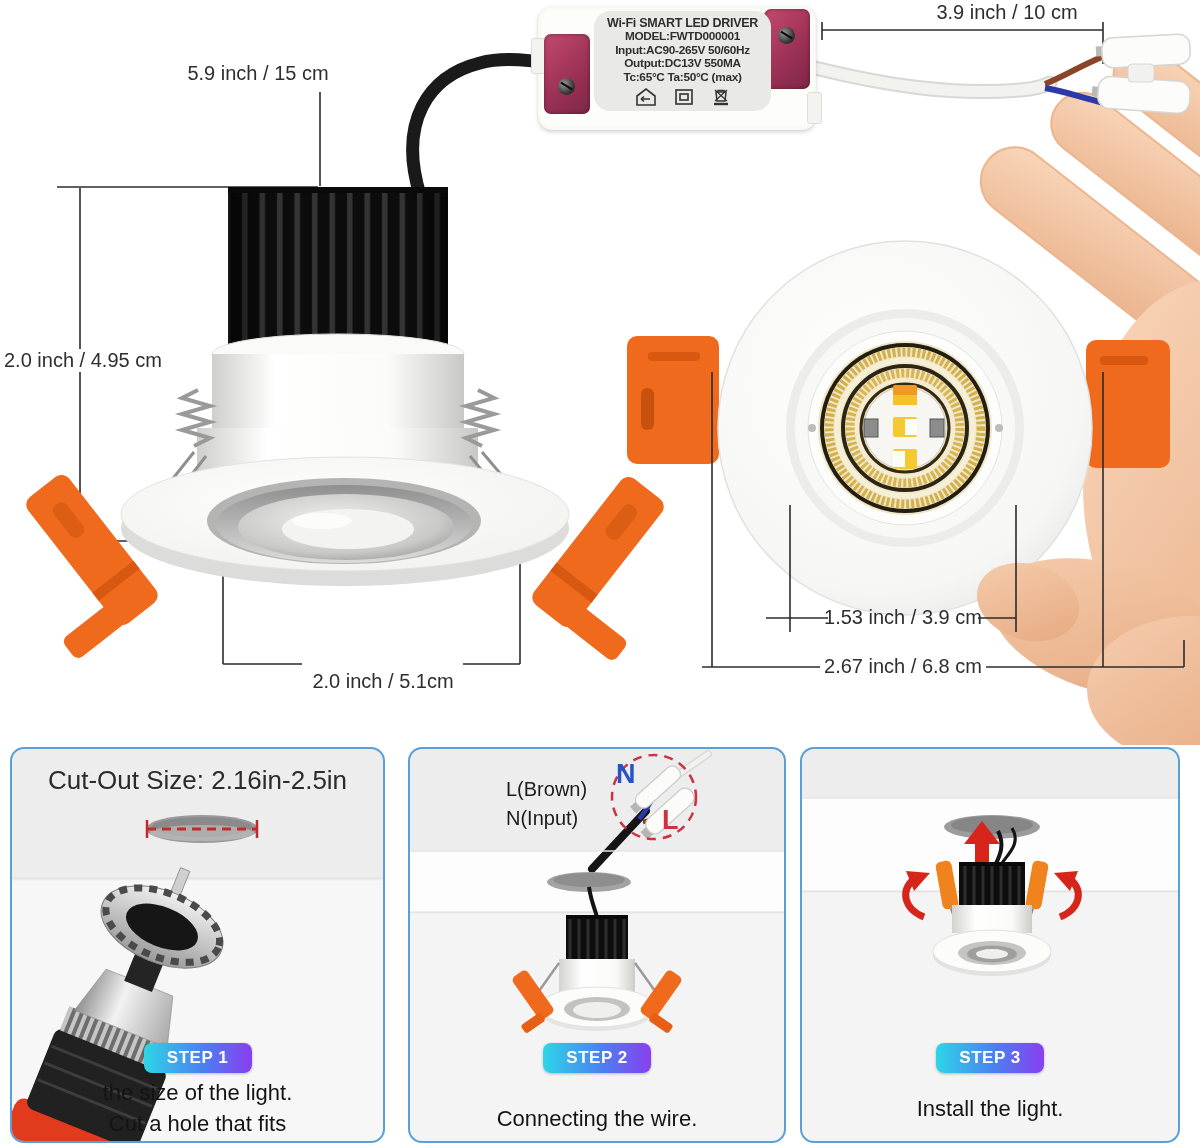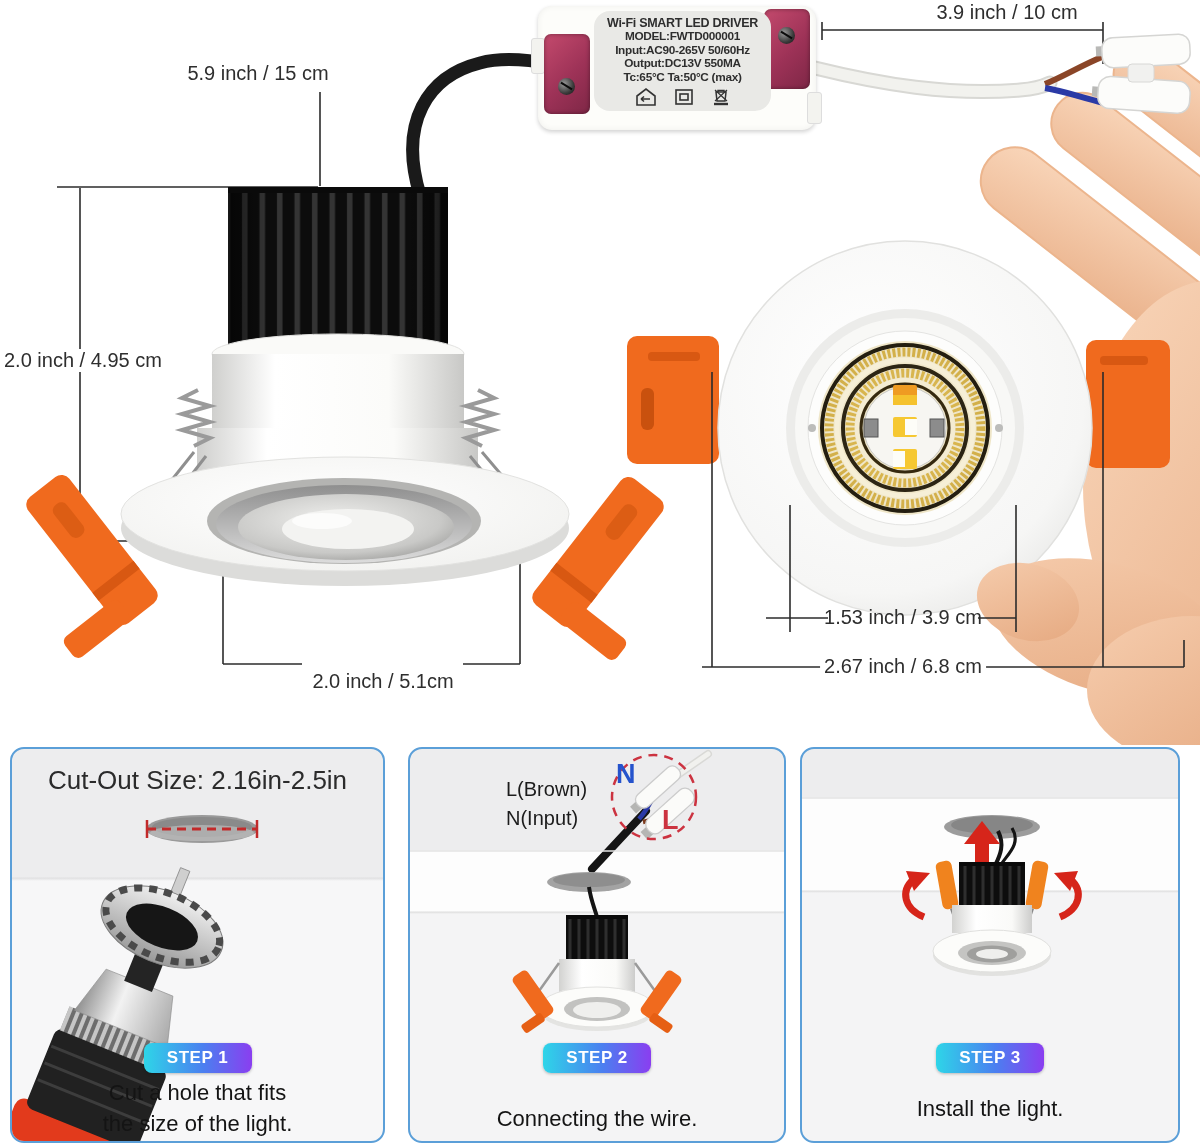--- a/index.html
+++ b/index.html
@@ -330,22 +330,22 @@
         <path d="M-36 60 L36 60 L50 110 L-50 110 Z" fill="url(#coneGrad)" stroke="#8f8f8f" stroke-width=".6"></path>
         <rect x="-15" y="24" width="30" height="40" fill="#242424"></rect>
         <rect x="-5" y="-62" width="10" height="36" fill="#cfcfcf" stroke="#8a8a8a" stroke-width=".8"></rect>
         <ellipse cx="0" cy="0" rx="64" ry="36" fill="url(#sawGrad)" stroke="#7d7d7d" stroke-width="1"></ellipse>
         <ellipse cx="0" cy="-2" rx="60" ry="32" fill="none" stroke="#4a4a4a" stroke-width="7" stroke-dasharray="8 7"></ellipse>
         <ellipse cx="0" cy="0" rx="38" ry="20" fill="#161616"></ellipse>
       </g>
     </svg>
     <div class="badge">STEP 1</div>
     <div class="caption" style="top:328px;">
+      <div>the size of the light.</div>
       <div>Cut a hole that fits</div>
-      <div>the size of the light.</div>
     </div>
   </div>
 
   <div id="panel2" class="panel">
     <svg width="378" height="396" viewBox="0 0 378 396">
       <defs>
         <pattern id="fins2" width="9" height="6" patternUnits="userSpaceOnUse">
           <rect width="9" height="6" fill="#2e2e2e"></rect>
             <rect x="1.5" width="6" height="6" fill="#0d0d0d"></rect>
         </pattern>

